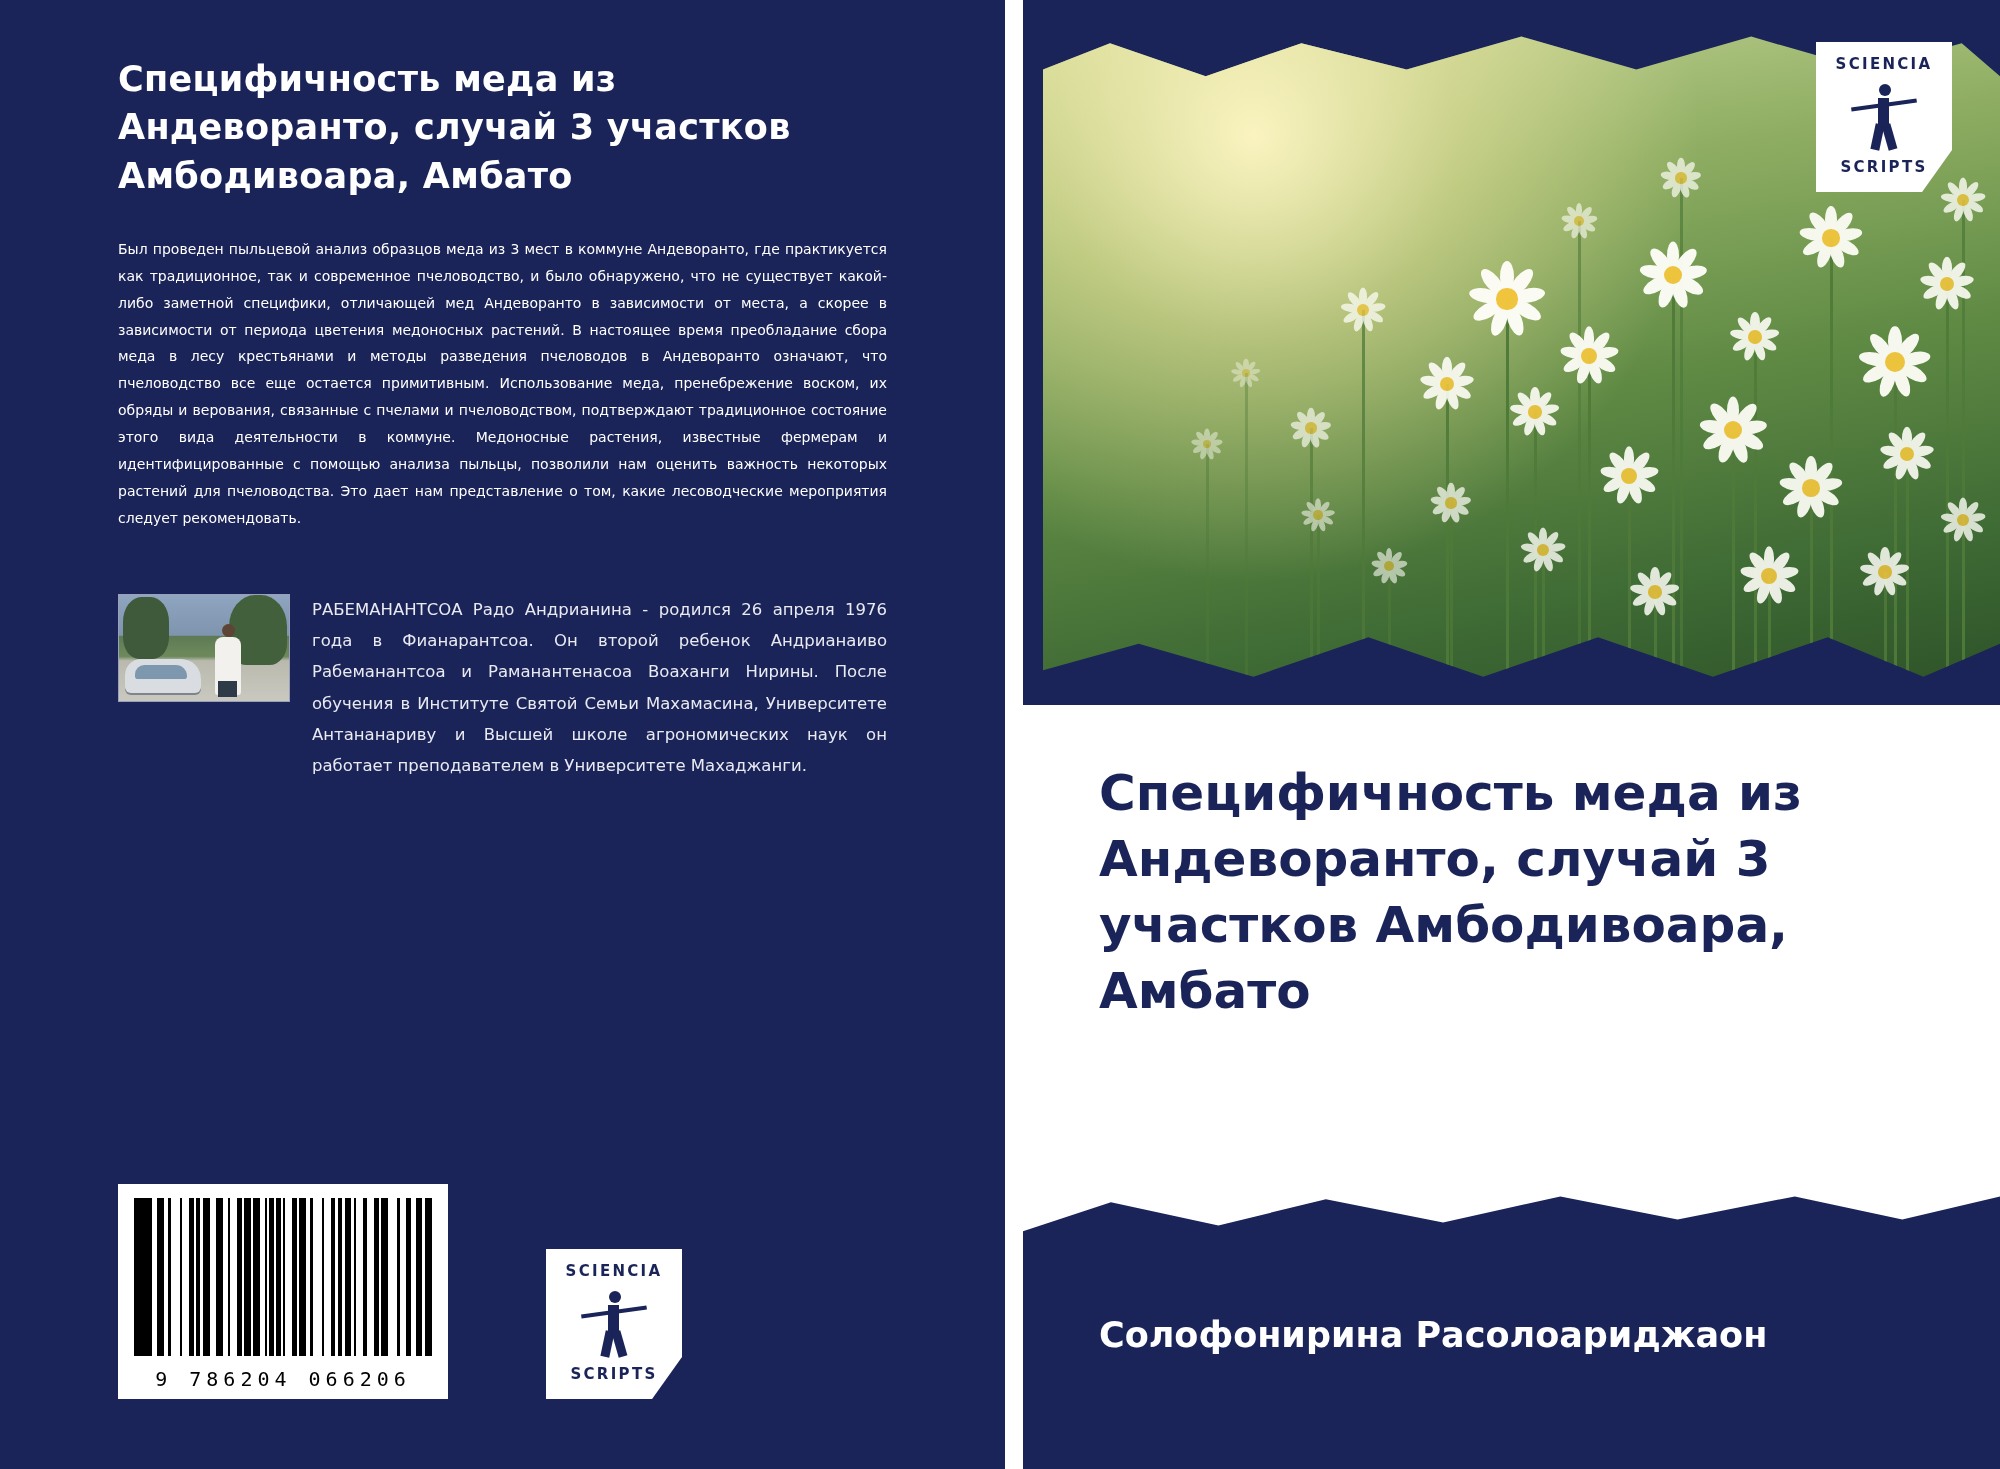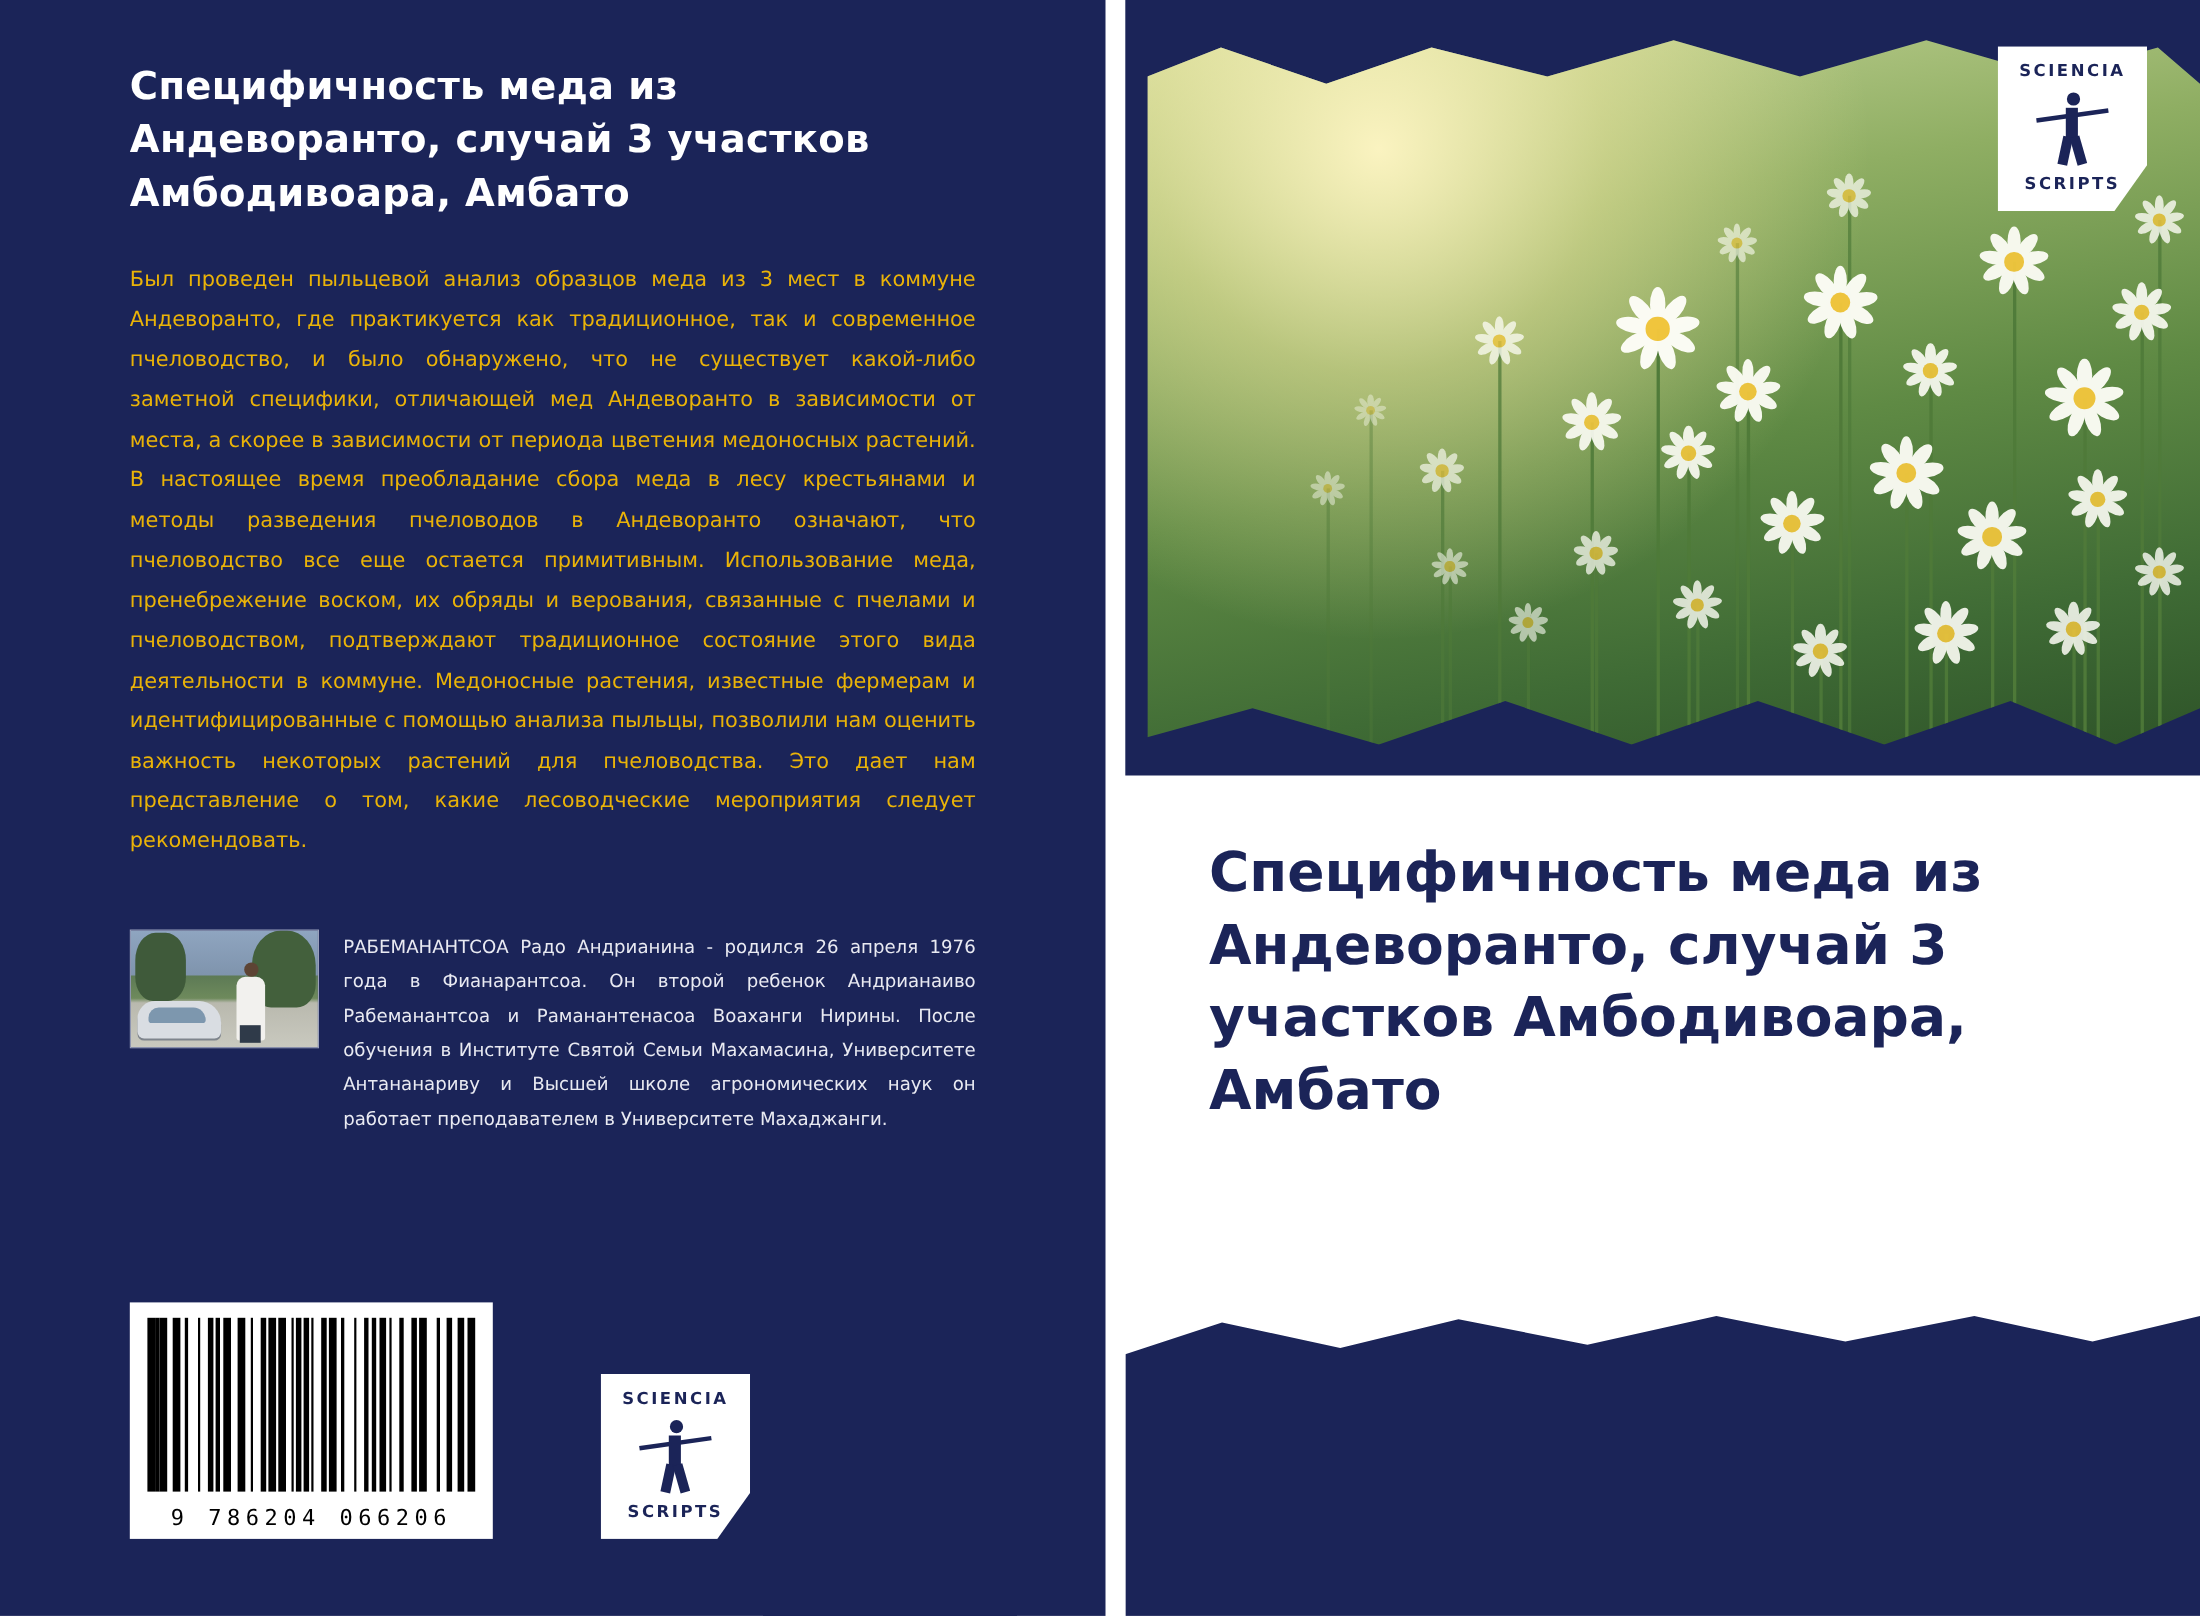--- a/index.html
+++ b/index.html
@@ -28,22 +28,22 @@
   .back-title {
     color: #ffffff;
     font-size: 35px;
     font-weight: bold;
     line-height: 1.38;
     letter-spacing: 0.3px;
     margin-bottom: 36px;
     font-family: "DejaVu Sans", sans-serif;
   }
   .abstract {
-    color: #eab308;
-    font-size: 19px;
+    color: #ffffff;
+    font-size: 14px;
     line-height: 1.92;
     text-align: justify;
     font-family: "DejaVu Sans", sans-serif;
   }
   .bio-block {
     display: flex;
     margin-top: 62px;
     gap: 22px;
   }
   .bio-photo {
@@ -679,16 +679,17 @@
             <span class="leg2"></span>
         </div>
         <div class="lg-bot">SCRIPTS</div>
       </div>
     </div>
 
     <h1 class="front-title">Специфичность меда из Андеворанто, случай 3 участков Амбодивоара, Амбато</h1>
 
     <div class="front-bottom"></div>
     <div class="authors">
+      <div>Солофонирина Расолоариджаон</div>
     </div>
   </section>
 
 </div>
 
 </body></html>

